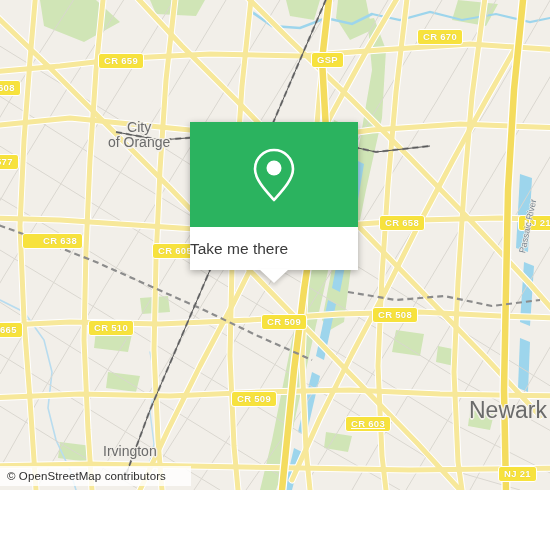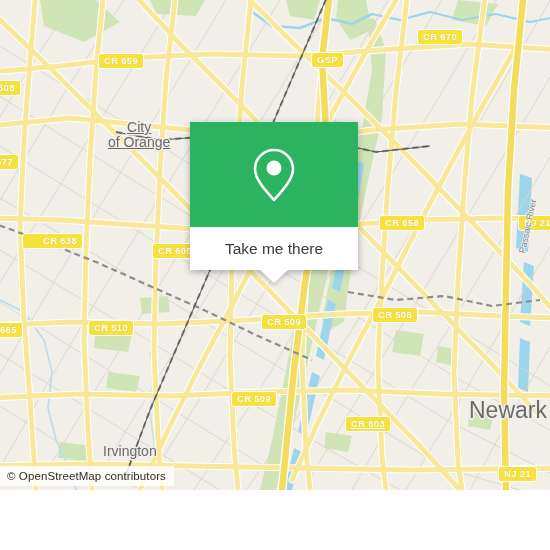--- a/index.html
+++ b/index.html
@@ -58,38 +58,38 @@
     box-shadow:0 2px 7px rgba(0,0,0,.30);
     border-radius:1px;
     overflow:visible;
   }
   .card-top{
     height:105px;background:#2bb35f;
     display:flex;align-items:center;justify-content:center;
   }
   .card-bottom{
     height:43px;background:#ffffff;
-    display:flex;align-items:center;justify-content:center;
+    display:flex;align-items:center;justify-content:flex-start;
     font-size:15.5px;color:#3a3a3a;
   }
   .card-arrow{
     position:absolute;left:50%;bottom:-13px;transform:translateX(-50%);
     width:0;height:0;
     border-left:15px solid transparent;
     border-right:15px solid transparent;
     border-top:14px solid #ffffff;
     filter:drop-shadow(0 3px 2px rgba(0,0,0,.16));
   }
 
   
   .attrib{
     position:absolute;left:0;top:466px;
     background:rgba(255,255,255,.82);
     font-size:11.5px;color:#2d2d2d;
-    padding:4px 8px 4px 7px;
+    padding:4px 25px 4px 7px;
     letter-spacing:.1px;
   }
 
   
   .footer{
     position:absolute;left:0;top:490px;width:550px;height:60px;
     background:#ffffff;
   }
 </style>
 </head>
@@ -252,21 +252,21 @@
         <div class="shield" style="left: -6px; top: 322px;">665</div>
         <div class="shield" style="left: 88px; top: 320px;">CR 510</div>
         <div class="shield" style="left: 261px; top: 314px;">CR 509</div>
         <div class="shield" style="left: 372px; top: 307px;">CR 508</div>
         <div class="shield" style="left: 231px; top: 391px;">CR 509</div>
         <div class="shield" style="left: 345px; top: 416px; text-decoration: underline;">CR 603</div>
         <div class="shield" style="left: 498px; top: 466px;">NJ 21</div>
       </div>
 
     <div id="place-layer">
-        <div class="place mid" style="left: 108px; top: 120px; white-space: pre; text-decoration: underline;">City
+        <div class="place mid" style="left: 108px; top: 120px; white-space: pre;">City
 of Orange</div>
         <div class="place mid" style="left: 103px; top: 419px; white-space: pre; margin-top: 25px;">Irvington</div>
         <div class="place big" style="left: 469px; top: 397px; white-space: pre;">Newark</div>
       </div>
 
     <div class="place river" style="left:522px;top:248px;transform:rotate(-78deg);transform-origin:left center;">Passaic River</div>
 
     <div class="card">
       <div class="card-top">
         <svg width="54" height="60" viewBox="0 0 54 60">

